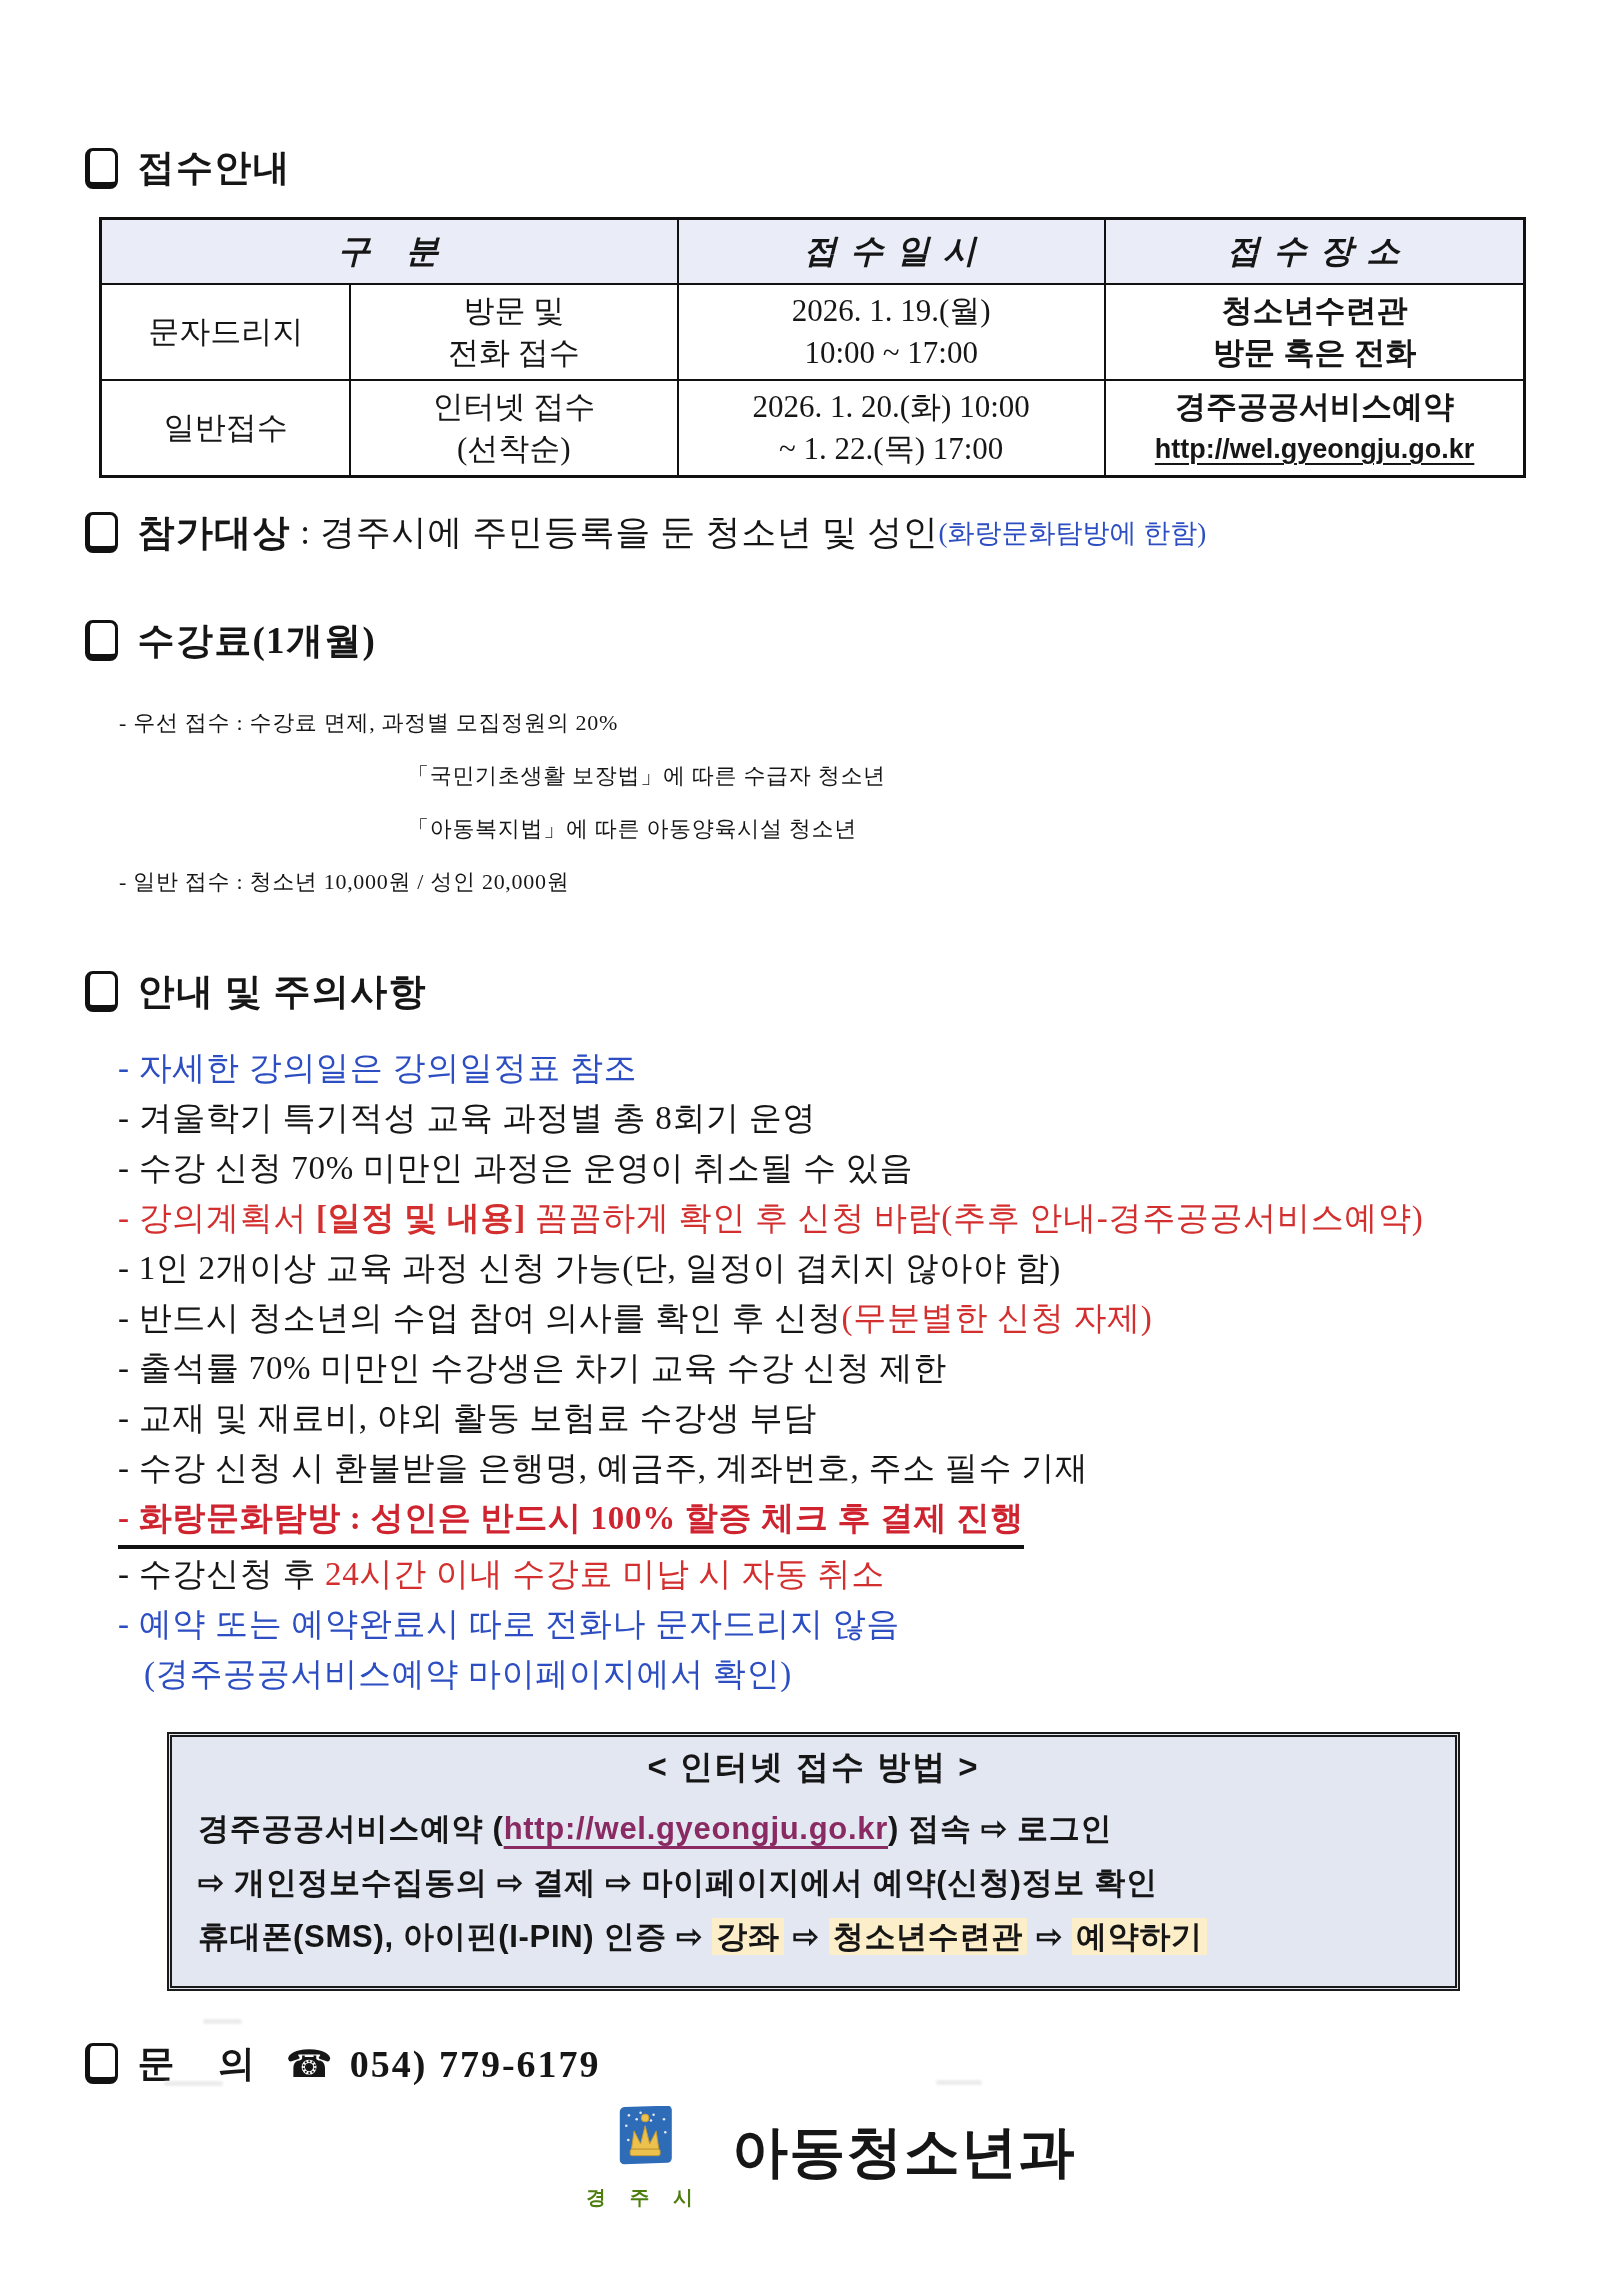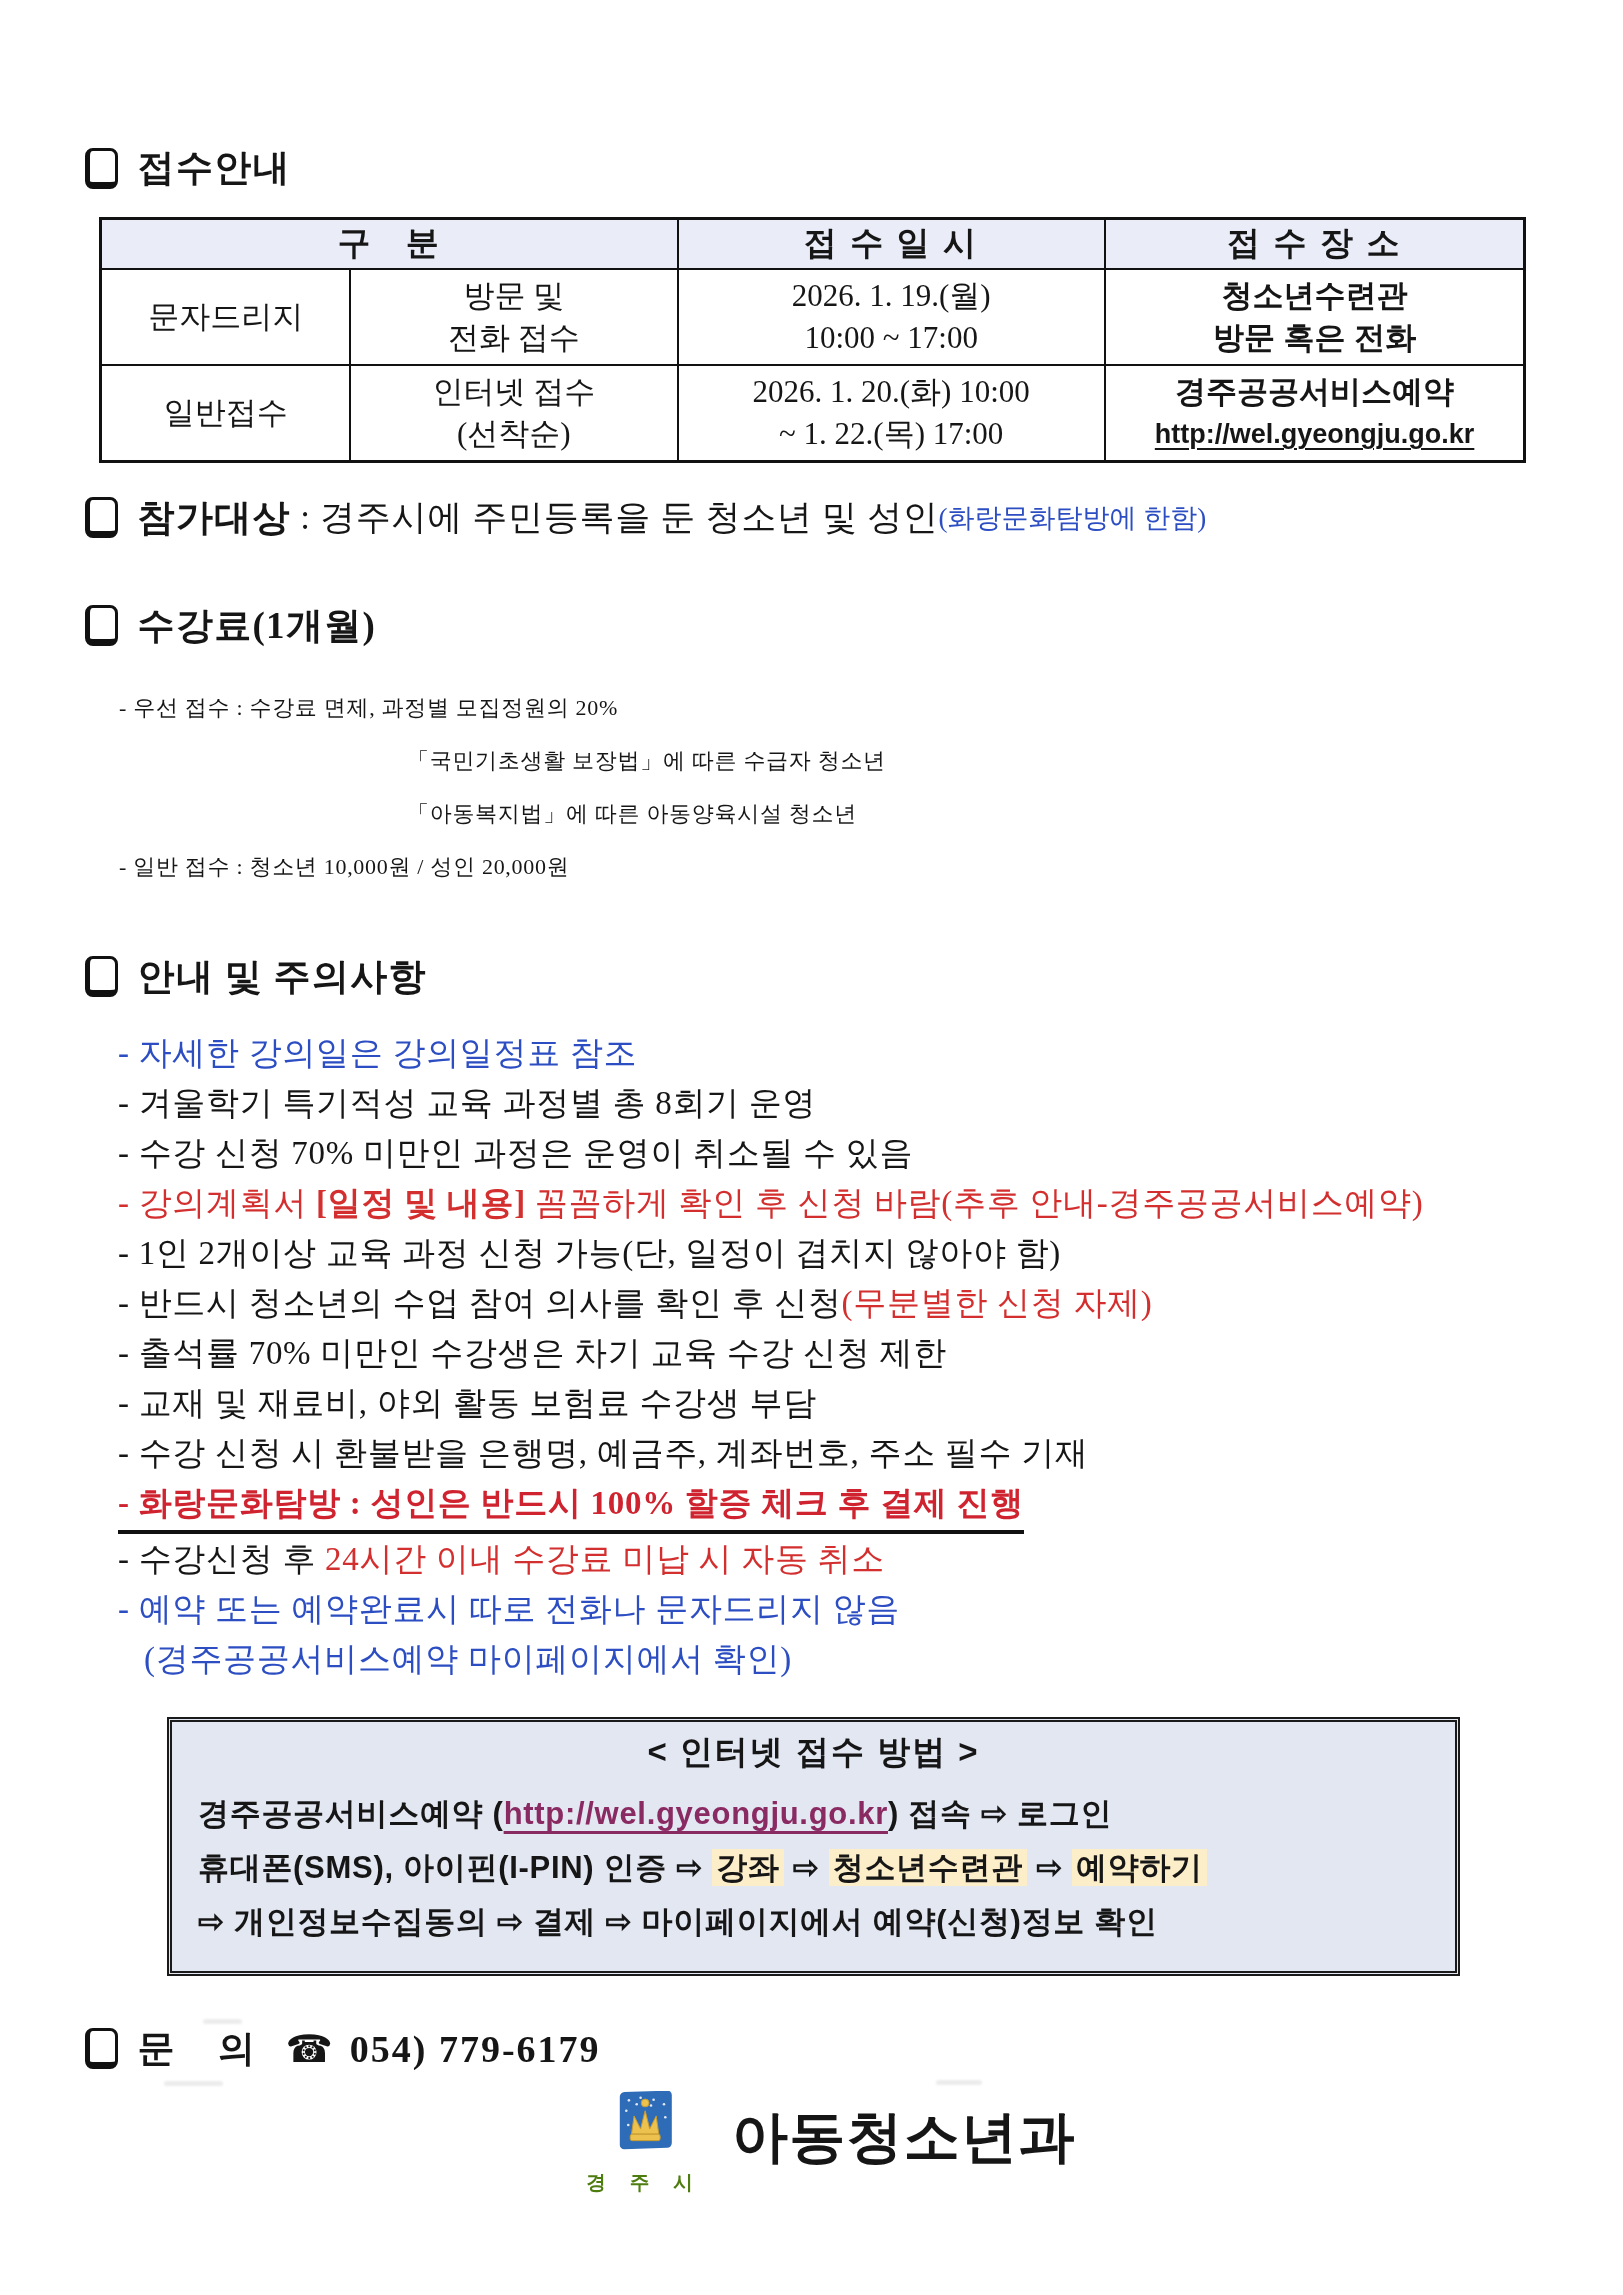--- a/index.html
+++ b/index.html
@@ -33,21 +33,21 @@
   
   table.rcpt{
     width:1427px;margin:23.6px 0 0 14.4px;border-collapse:collapse;
     border:3.3px solid #111;
   }
   table.rcpt th,table.rcpt td{
     border:2px solid #111;text-align:center;vertical-align:middle;
   }
   table.rcpt th{
     background:var(--hdrbg);font-size:33px;font-weight:bold;
-    height:51px;letter-spacing:2.6px;white-space:pre;
+    height:66px;letter-spacing:2.6px;white-space:pre;font-style:italic;
   }
   table.rcpt td{height:96px;font-size:31px;line-height:42px;}
   td.place{font-family:"Liberation Sans","DejaVu Sans",sans-serif;font-weight:bold;font-size:27.5px;line-height:39px;}
   .tbl-url{text-decoration:underline;text-decoration-thickness:2px;text-underline-offset:5.2px;font-size:27px;color:var(--ink);}
 
   
   .prow{display:flex;align-items:center;margin-top:30px;}
   .ptxt{font-size:35px;letter-spacing:0.7px;white-space:pre;}
   .pnote{font-size:27px;color:var(--blue);white-space:pre;}
 
@@ -190,22 +190,22 @@
     <div class="nline"><span>- 수강 신청 시 환불받을 은행명, 예금주, 계좌번호, 주소 필수 기재</span></div>
     <div class="nline"><span class="uwrap"><span class="redb">- 화랑문화탐방 : 성인은 반드시 100% 할증 체크 후 결제 진행</span></span></div>
     <div class="nline"><span>- 수강신청 후 </span><span class="red">24시간 이내 수강료 미납 시 자동 취소</span></div>
     <div class="nline"><span class="blue">- 예약 또는 예약완료시 따로 전화나 문자드리지 않음</span></div>
     <div class="nline ind"><span class="blue">(경주공공서비스예약 마이페이지에서 확인)</span></div>
   </div>
 
   <div class="ibox">
     <div class="ibox-title">&lt; 인터넷 접수 방법 &gt;</div>
     <div class="iline"><span>경주공공서비스예약 (</span><span class="url">http://wel.gyeongju.go.kr</span><span>) 접속 ⇨ 로그인</span></div>
+    <div class="iline"><span>⇨ 개인정보수집동의 ⇨ 결제 ⇨ 마이페이지에서 예약(신청)정보 확인</span></div>
     <div class="iline"><span>휴대폰(SMS), 아이핀(I-PIN) 인증 ⇨ </span><span class="hl">강좌</span><span> ⇨ </span><span class="hl">청소년수련관</span><span> ⇨ </span><span class="hl">예약하기</span></div>
-    <div class="iline"><span>⇨ 개인정보수집동의 ⇨ 결제 ⇨ 마이페이지에서 예약(신청)정보 확인</span></div>
   </div>
 
   <div class="qrow">
     <span class="chk"></span>
     <span class="qtxt">문    의</span>
     <span class="phone-ic">☎</span>
     <span class="qnum">054) 779-6179</span>
   </div>
 
   <div class="footer">

